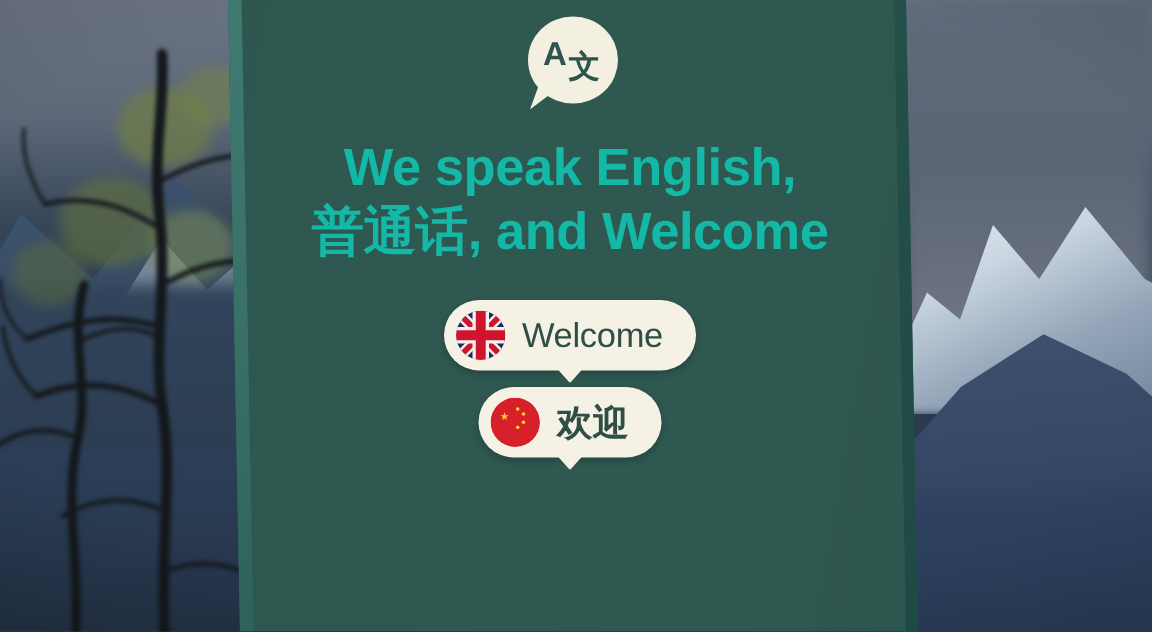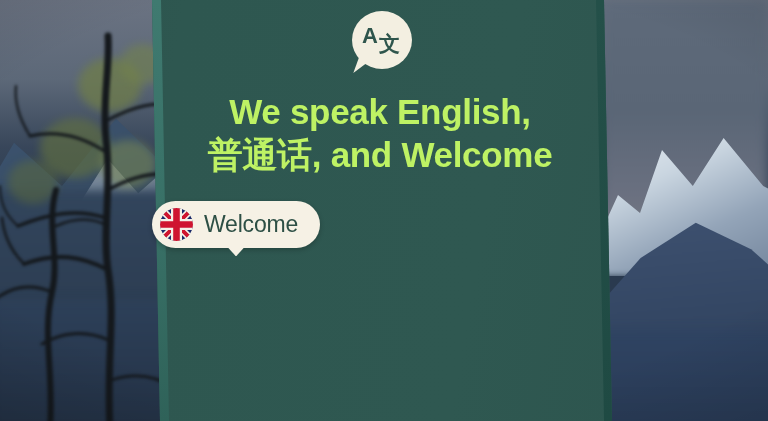--- a/index.html
+++ b/index.html
@@ -103,27 +103,27 @@
   }
   .bub-a { font-size:22px; font-weight:700; color:#2e554c; line-height:1;
            position:relative; top:-4px; left:-1px; }
   .bub-cn { font-size:21px; font-weight:600; color:#2e554c; line-height:1;
             position:relative; top:4px; left:-1px;
             font-family:"DejaVu Sans","Liberation Sans",sans-serif; }
 
   
   #heading {
     margin-top:14px; width:420px; text-align:center;
-    color:#bef264; font-size:35px; font-weight:600; line-height:1.22;
+    color:#14b8a6; font-size:35px; font-weight:600; line-height:1.22;
     letter-spacing:-0.3px;
   }
   #heading .cn { font-family:Liberation Mono, monospace; font-weight:600; }
 
   
-  #pills { margin-top:22px; width:100%; display:flex; flex-direction:row; align-items:center;text-align:center; }
+  #pills { margin-top:22px; width:100%; display:flex; flex-direction:column; align-items:center;text-align:center; }
   .pill-wrap { position:relative; margin-bottom:11px; }
   .pill {
     position:relative; display:flex; align-items:center; gap:11px;
     background:#f6f1e5; border-radius:26px; padding:7px 22px 7px 8px;
     box-shadow:0 2px 5px rgba(0,0,0,.22);
   }
   .pill-label {
     font-size:23px; font-weight:500; color:#2d4f45; line-height:1.1;
     white-space:nowrap; letter-spacing:-0.2px;
   }
@@ -220,16 +220,39 @@
               <path d="M30 0 V60 M0 30 H60" stroke="#f4f1e8" stroke-width="20"></path>
               <path d="M30 0 V60 M0 30 H60" stroke="#cf1430" stroke-width="12"></path>
             </g>
           </svg>
         </span>
         <span class="pill-label">Welcome</span>
       </div>
       <div class="pill-tail"></div>
     </div>
 
+    <div class="pill-wrap">
+      <div class="pill">
+        <span class="flag">
+          <svg viewBox="0 0 60 60">
+            <clipPath id="cnc">
+                <circle cx="30" cy="30" r="30"></circle>
+              </clipPath>
+            <g clip-path="url(#cnc)">
+              <rect width="60" height="60" fill="#d8202b"></rect>
+              <g fill="#ffd62e">
+                <path d="M17 18 l3.1 9.4 -8 -5.8 9.9 0 -8 5.8 z"></path>
+                <circle cx="33" cy="14" r="2.1"></circle>
+                <circle cx="40" cy="20" r="2.1"></circle>
+                <circle cx="40" cy="30" r="2.1"></circle>
+                <circle cx="33" cy="36" r="2.1"></circle>
+              </g>
+            </g>
+          </svg>
+        </span>
+        <span class="pill-label cn">欢迎</span>
+      </div>
+      <div class="pill-tail"></div>
+    </div>
 
 
   </div>
 </div>
 
 </body></html>

